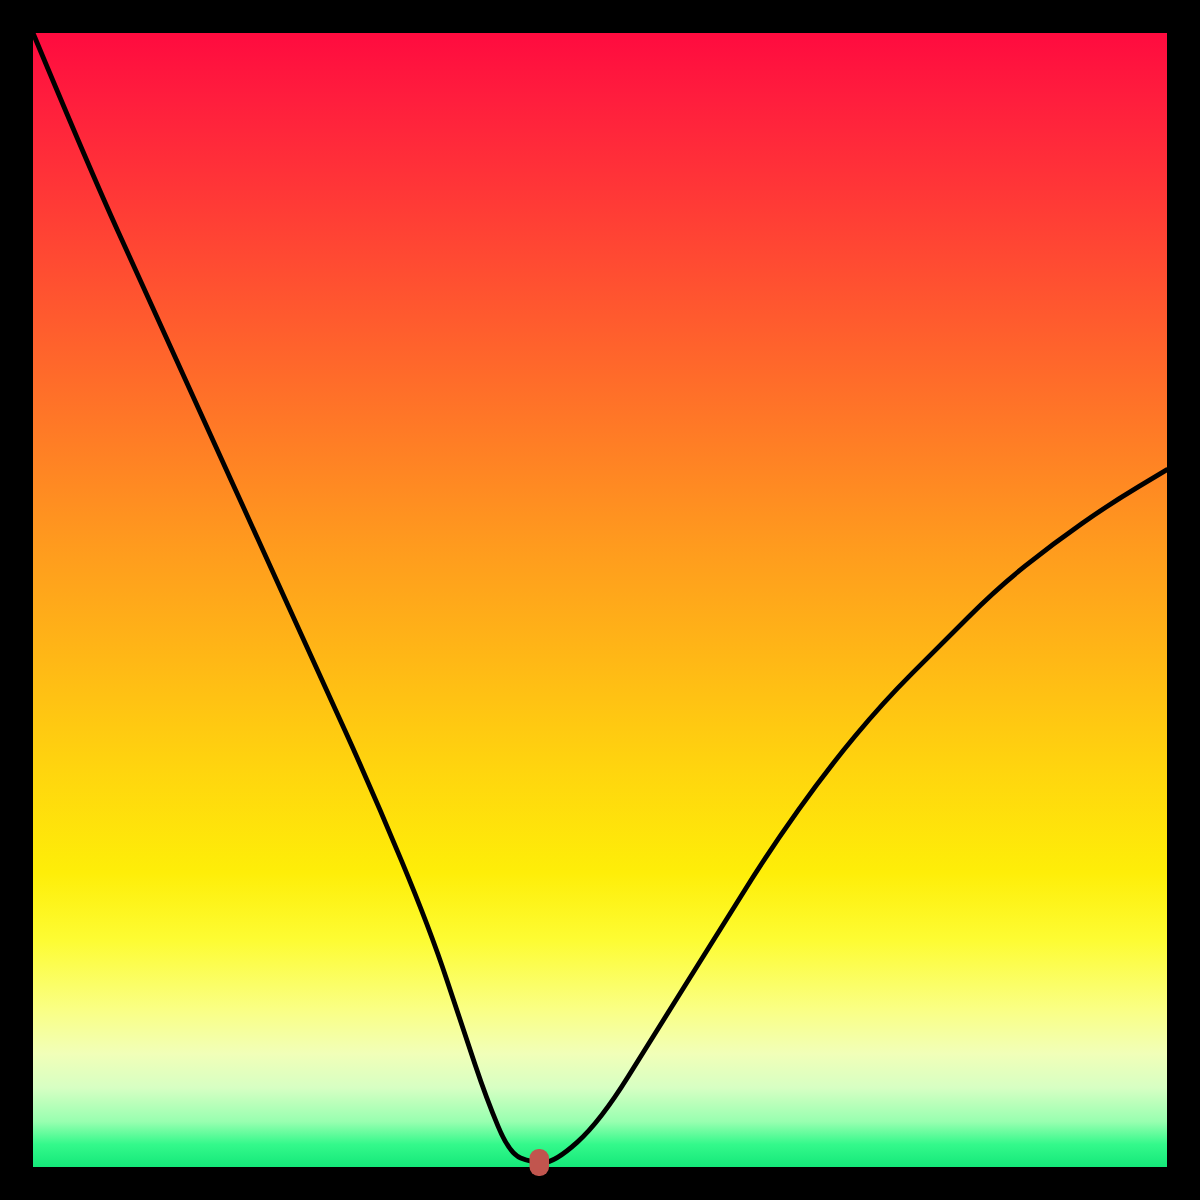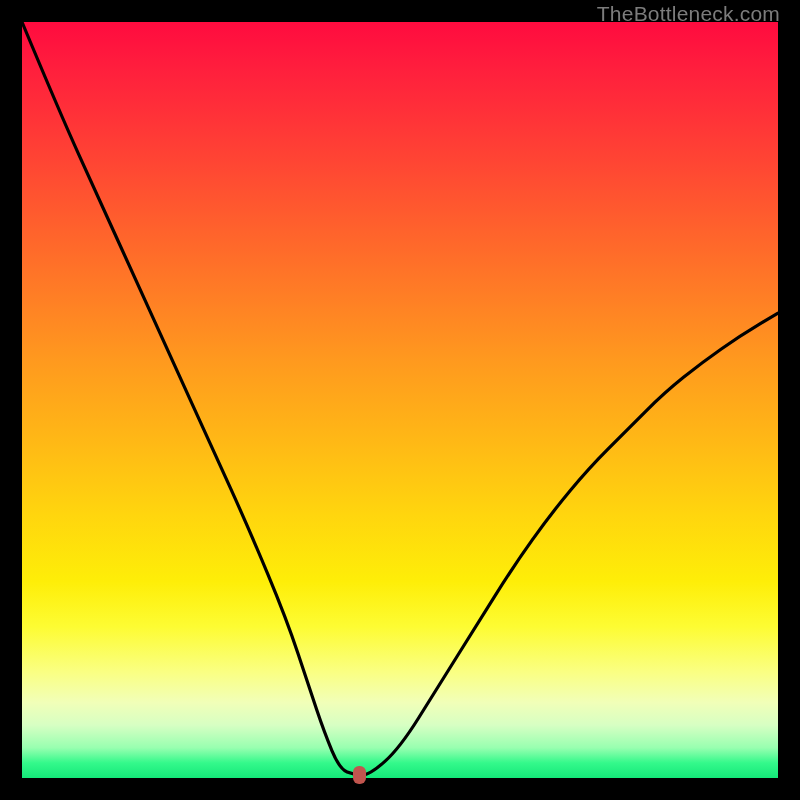--- a/index.html
+++ b/index.html
@@ -64,20 +64,19 @@
     width: 13px;
     height: 18px;
     border-radius: 6px;
     background: #c1554e;
   }
 </style>
 </head>
 <body>
 
 <div class="frame">
-  <div class="watermark">TheBottleneck.com</div>
   <div class="plot">
     <svg id="plot-svg" viewBox="0 0 756 756" preserveAspectRatio="none">
       <path id="curve-path" d="M 0.0 0.0 Q 37.8 90.7 56.7 132.3 Q 75.6 173.9 94.5 215.5 Q 113.4 257.0 132.3 298.6 Q 151.2 340.2 170.1 381.8 Q 189.0 423.4 207.9 464.9 Q 226.8 506.5 245.7 551.9 Q 264.6 597.2 275.9 631.3 Q 287.3 665.3 294.8 688.0 Q 302.4 710.6 310.0 728.8 Q 317.5 746.9 325.1 750.0 Q 332.6 753.0 340.2 753.0 Q 347.8 753.0 362.9 739.4 Q 378.0 725.8 396.9 695.5 Q 415.8 665.3 434.7 635.0 Q 453.6 604.8 472.5 574.6 Q 491.4 544.3 510.3 517.9 Q 529.2 491.4 548.1 468.7 Q 567.0 446.0 585.9 427.1 Q 604.8 408.2 623.7 389.3 Q 642.6 370.4 661.5 355.3 Q 680.4 340.2 699.3 327.0 Q 718.2 313.7 737.1 302.4 T 756.0 291.1" fill="none" stroke="#000000" stroke-width="3.2" stroke-linecap="round" stroke-linejoin="round"></path>
     </svg>
     <div class="marker" id="marker" style="left: 331.432px; top: 743.976px; background: rgb(193, 85, 78);"></div>
   </div>
 </div>
 
 </body></html>

